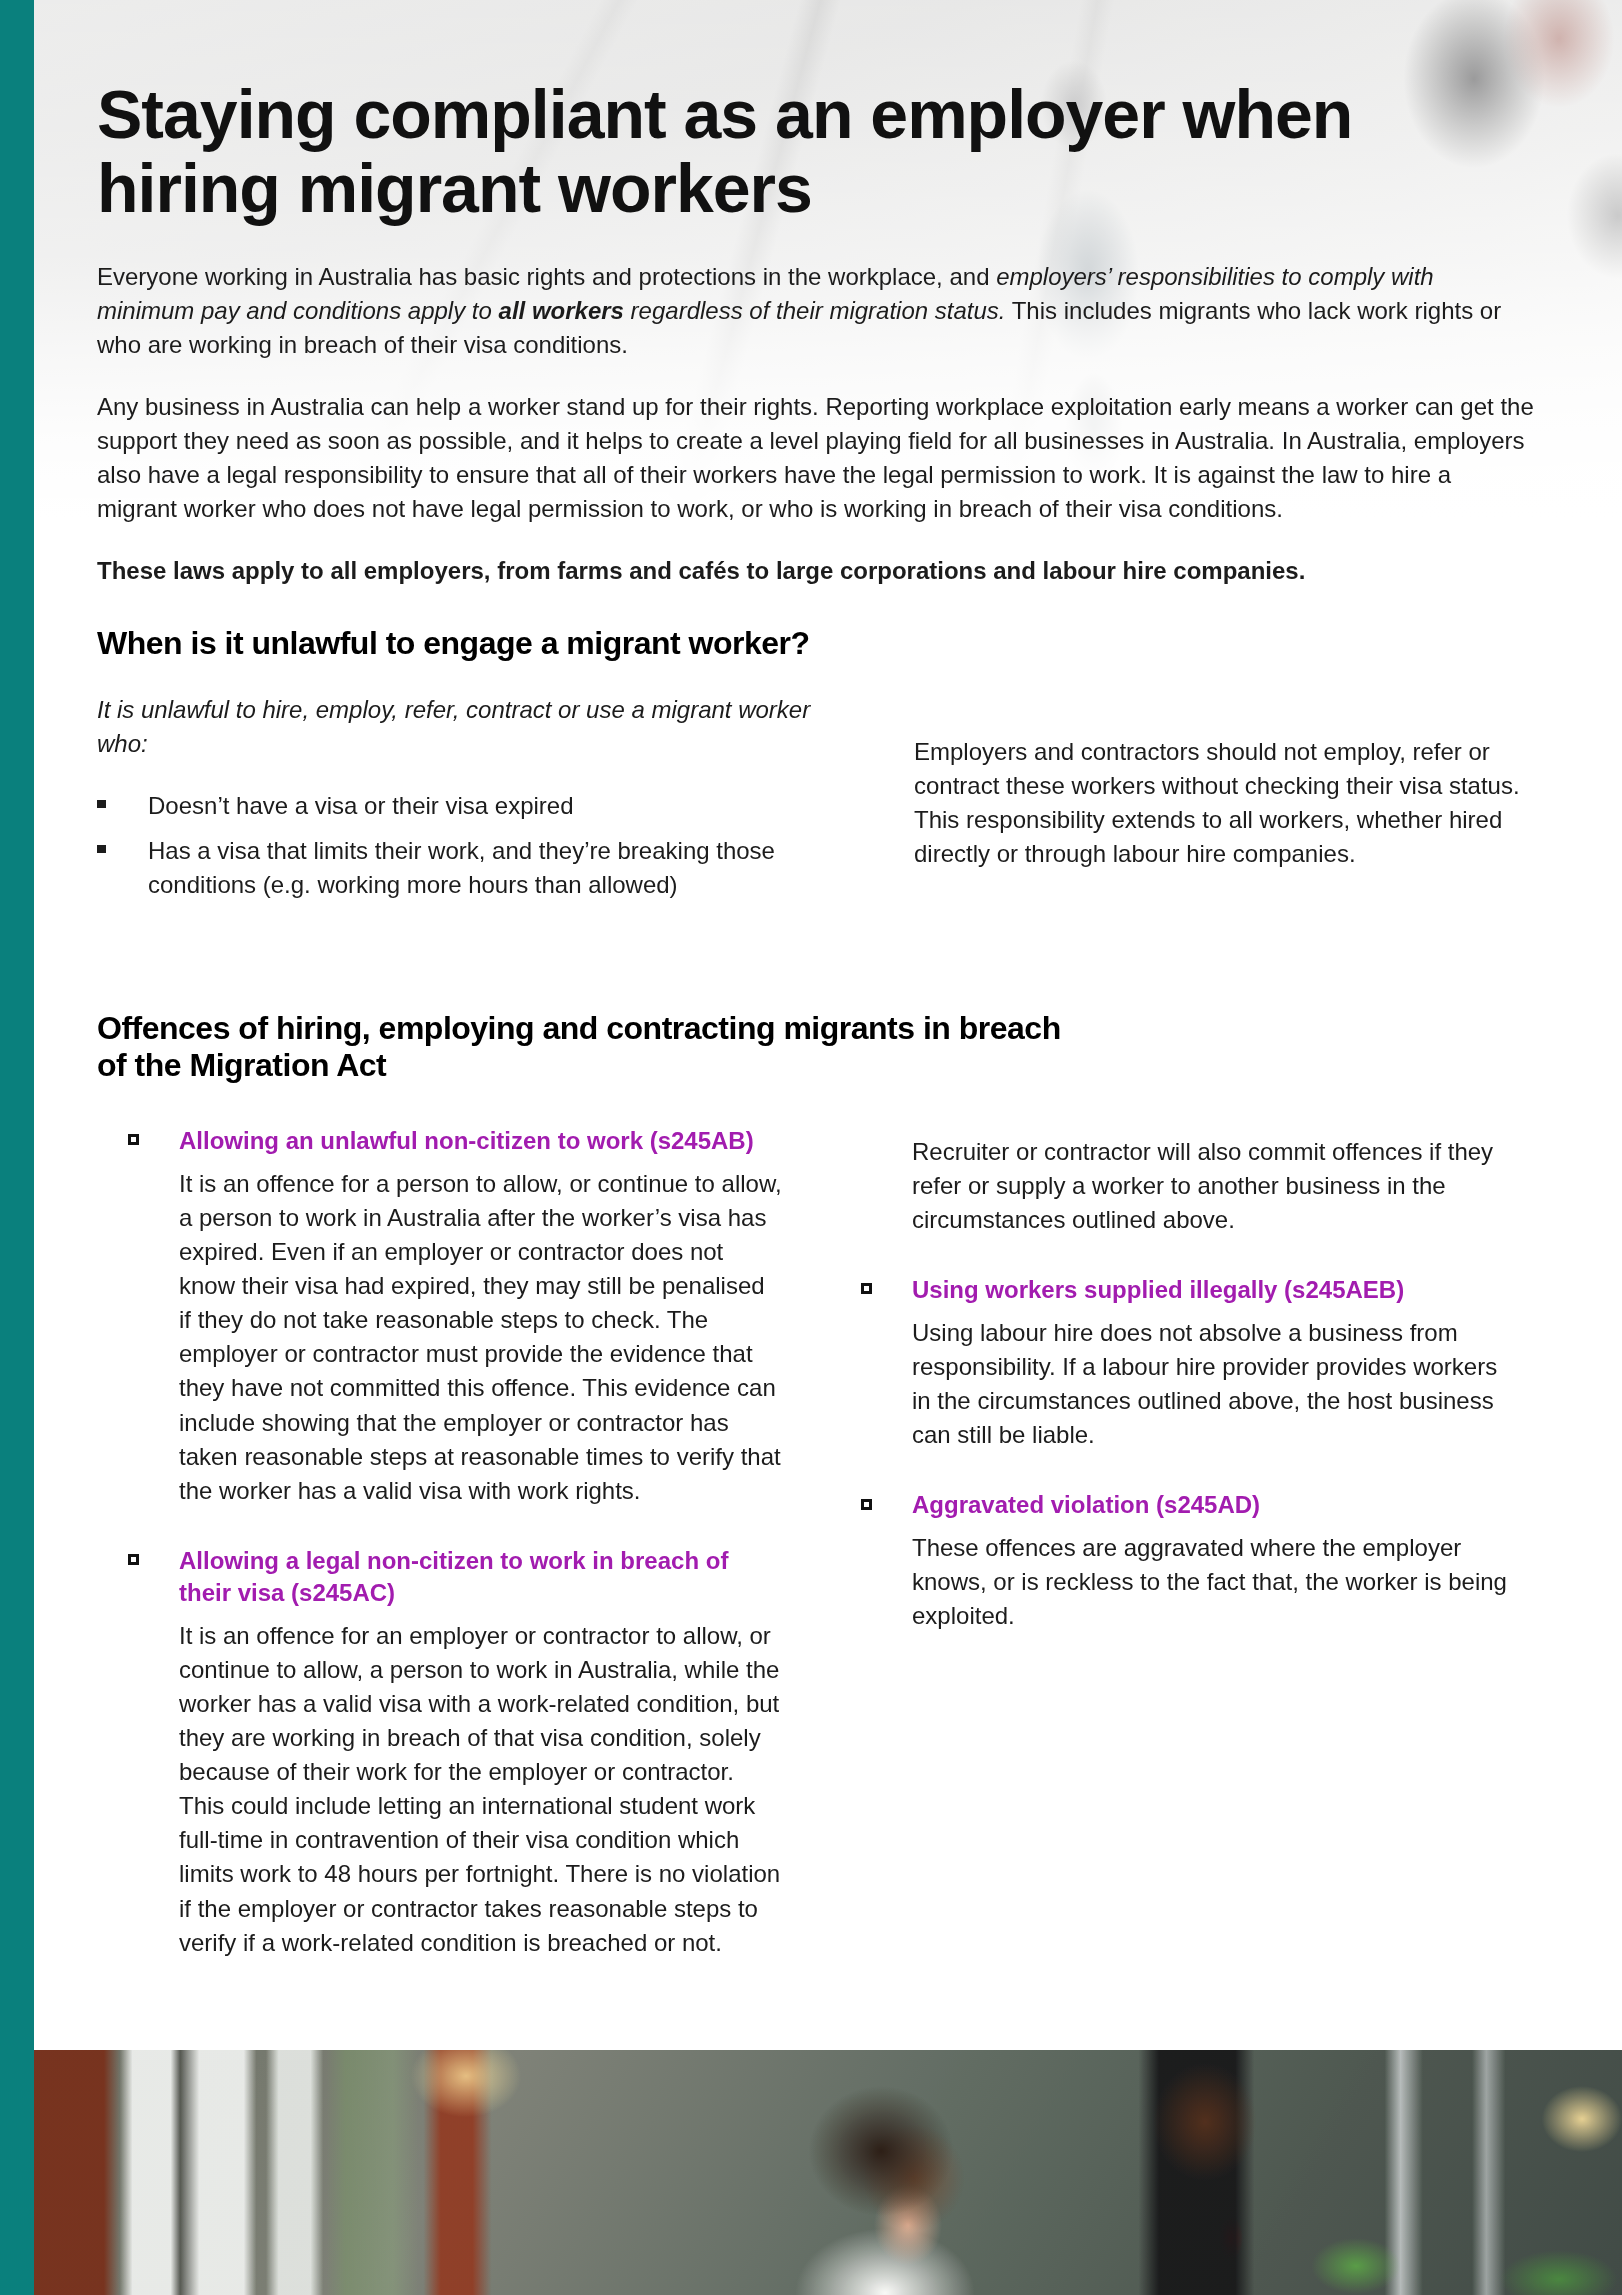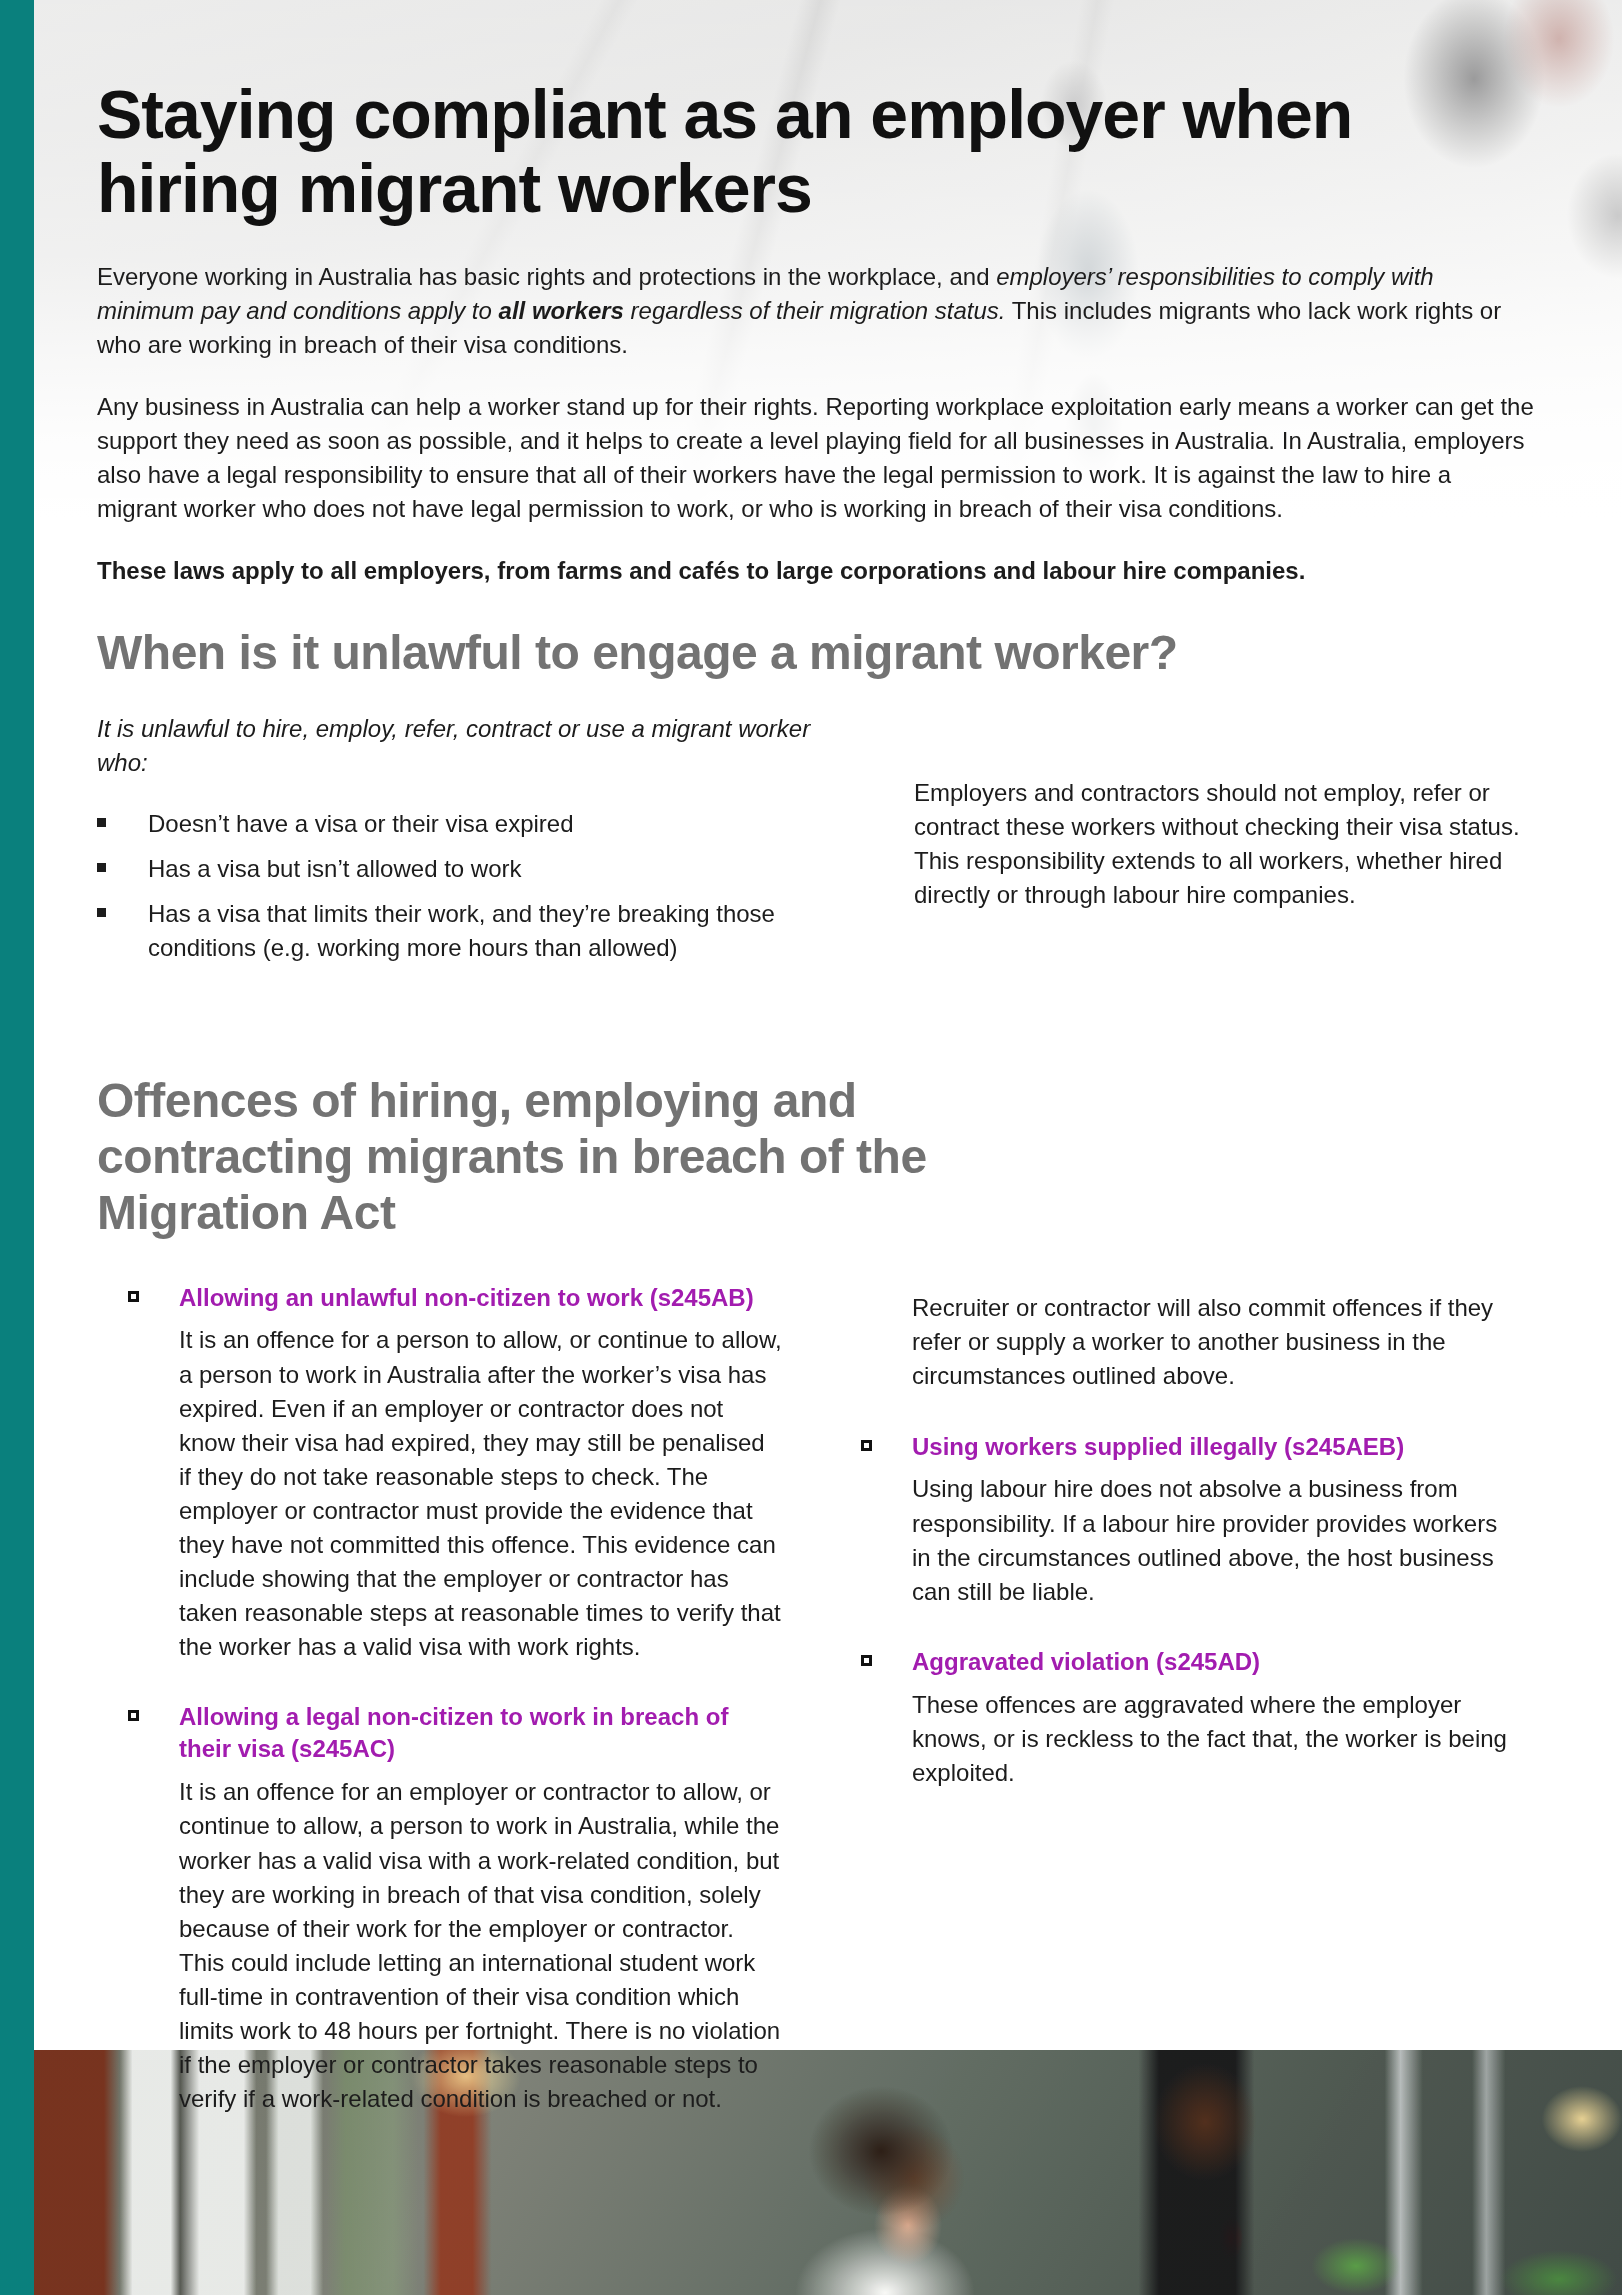--- a/index.html
+++ b/index.html
@@ -99,22 +99,22 @@
     color:#1c1c1c;
     margin-bottom:27.5px;
   }
   .para:last-child { margin-bottom:0; }
   .para i { font-style:italic; }
   .para b { font-weight:700; }
   .para.strong { font-weight:700; }
 
   
   h2.section {
-    color:#737373;
-    font-size:48px;
+    color:#000000;
+    font-size:32px;
     line-height:1.16;
     font-weight:700;
     letter-spacing:-0.5px;
   }
   .h-unlawful { margin-top:37px; }
   .h-offences { margin-top:97px; width:982px; }
 
   
   .two-col {
     display:flex;
@@ -270,21 +270,20 @@
     </div>
 
     <h2 class="section h-unlawful">When is it unlawful to engage a migrant worker?</h2>
 
     <div class="two-col">
 
       <div class="col-a">
         <p class="lede">It is unlawful to hire, employ, refer, contract or use a migrant worker who:</p>
         <ul class="plain">
           <li><span class="sq"></span><span>Doesn’t have a visa or their visa expired</span></li>
-          <li><span class="sq"></span><span>Has a visa but isn’t allowed to work</span></li>
           <li><span class="sq"></span><span>Has a visa that limits their work, and they’re breaking those conditions (e.g. working more hours than allowed)</span></li>
         </ul>
       </div>
 
       <div class="col-b">
         <p class="para">Employers and contractors should not employ, refer or contract these workers without checking their visa status. This responsibility extends to all workers, whether hired directly or through labour hire companies.</p>
       </div>
 
     </div>
 

